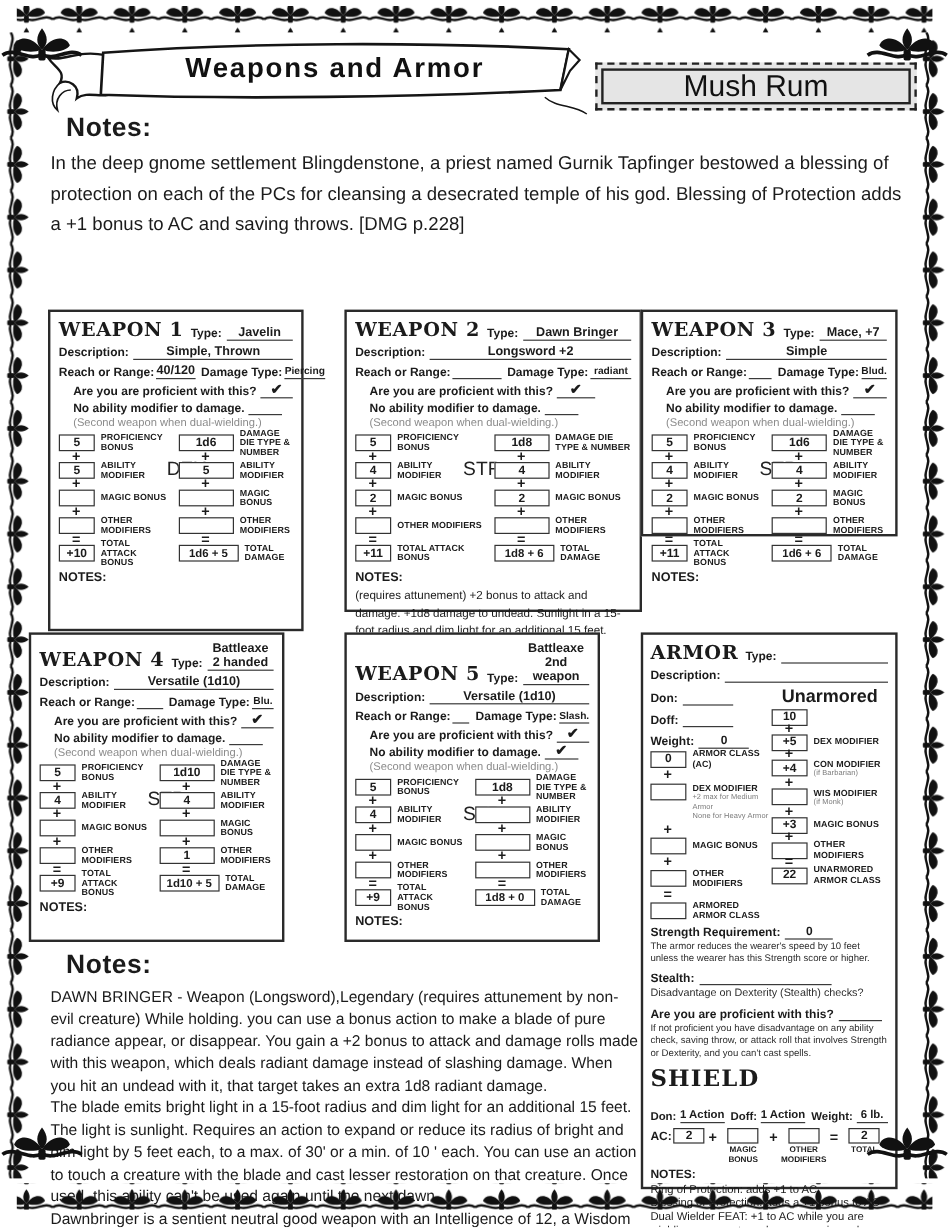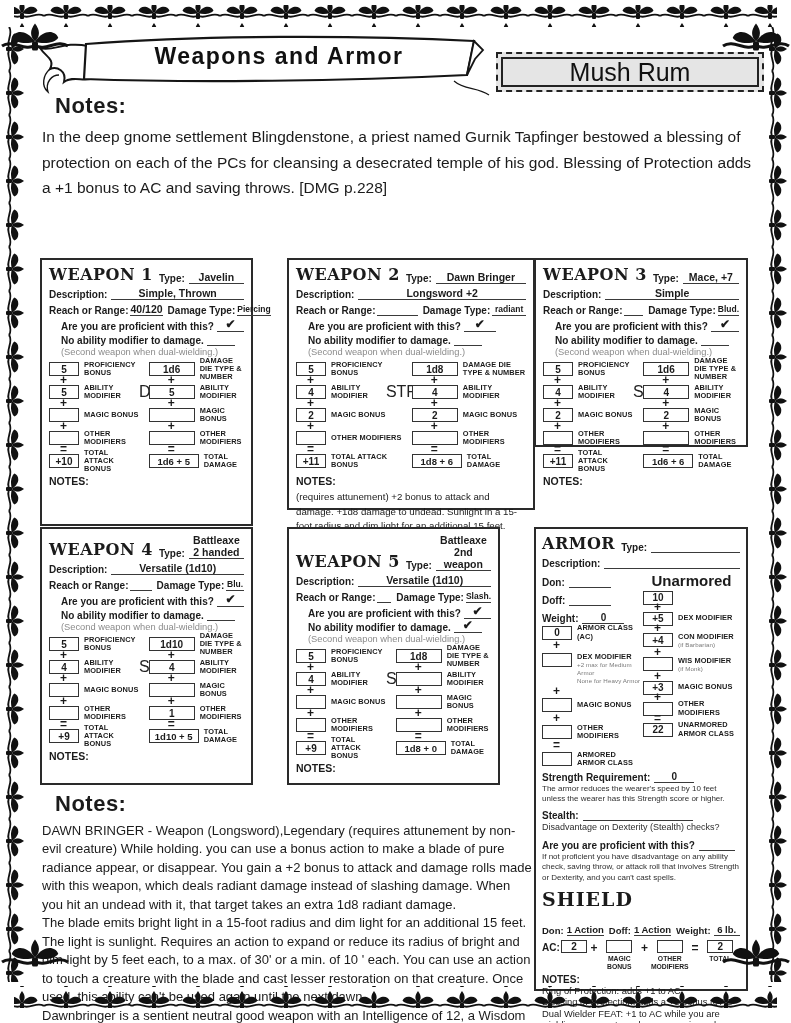--- a/index.html
+++ b/index.html
@@ -35,21 +35,21 @@
   .notes-h-top { position: absolute; left: 55px; top: 93px; font-size: 22px; font-weight: bold; letter-spacing: 0.5px; }
   .notes-p-top { position: absolute; left: 42px; top: 124px; width: 714px; font-size: 15.5px; line-height: 1.66; }
   .notes-h-bottom { position: absolute; left: 55px; top: 791px; font-size: 22px; font-weight: bold; letter-spacing: 0.5px; }
   .notes-p-bottom { position: absolute; left: 42px; top: 822px; width: 492px; font-size: 13px; line-height: 1.42; white-space: pre-line; }
 
   
   .box { position: absolute; border: 2px solid #2a2a2a; background: #fff; padding: 5px 7px 4px; }
   #w1 { left: 40px;  top: 258px; width: 213px; height: 268px; }
   #w2 { left: 287px; top: 258px; width: 248px; height: 252px; }
   #w3 { left: 534px; top: 258px; width: 214px; height: 189px; }
-  #w4 { left: 40px;  top: 527px; width: 213px; height: 258px; }
+  #w4 { left: 24px;  top: 527px; width: 213px; height: 258px; }
   #w5 { left: 287px; top: 527px; width: 213px; height: 258px; }
   #armorbox { left: 534px; top: 527px; width: 214px; height: 464px; padding: 5px 6px 3px; }
 
   .trow { display: flex; align-items: flex-end; margin-bottom: 3px; }
   .wtitle { font-family: "DejaVu Serif", serif; font-weight: bold; font-size: 16px; letter-spacing: 0.5px; margin-right: 6px; white-space: nowrap; }
   .lab { font-size: 10px; font-weight: bold; white-space: nowrap; }
   .uval {
     border-bottom: 1.3px solid #3a3a3a; text-align: center; font-weight: bold;
     font-size: 10.5px; min-height: 13px; display: inline-block;
   }

